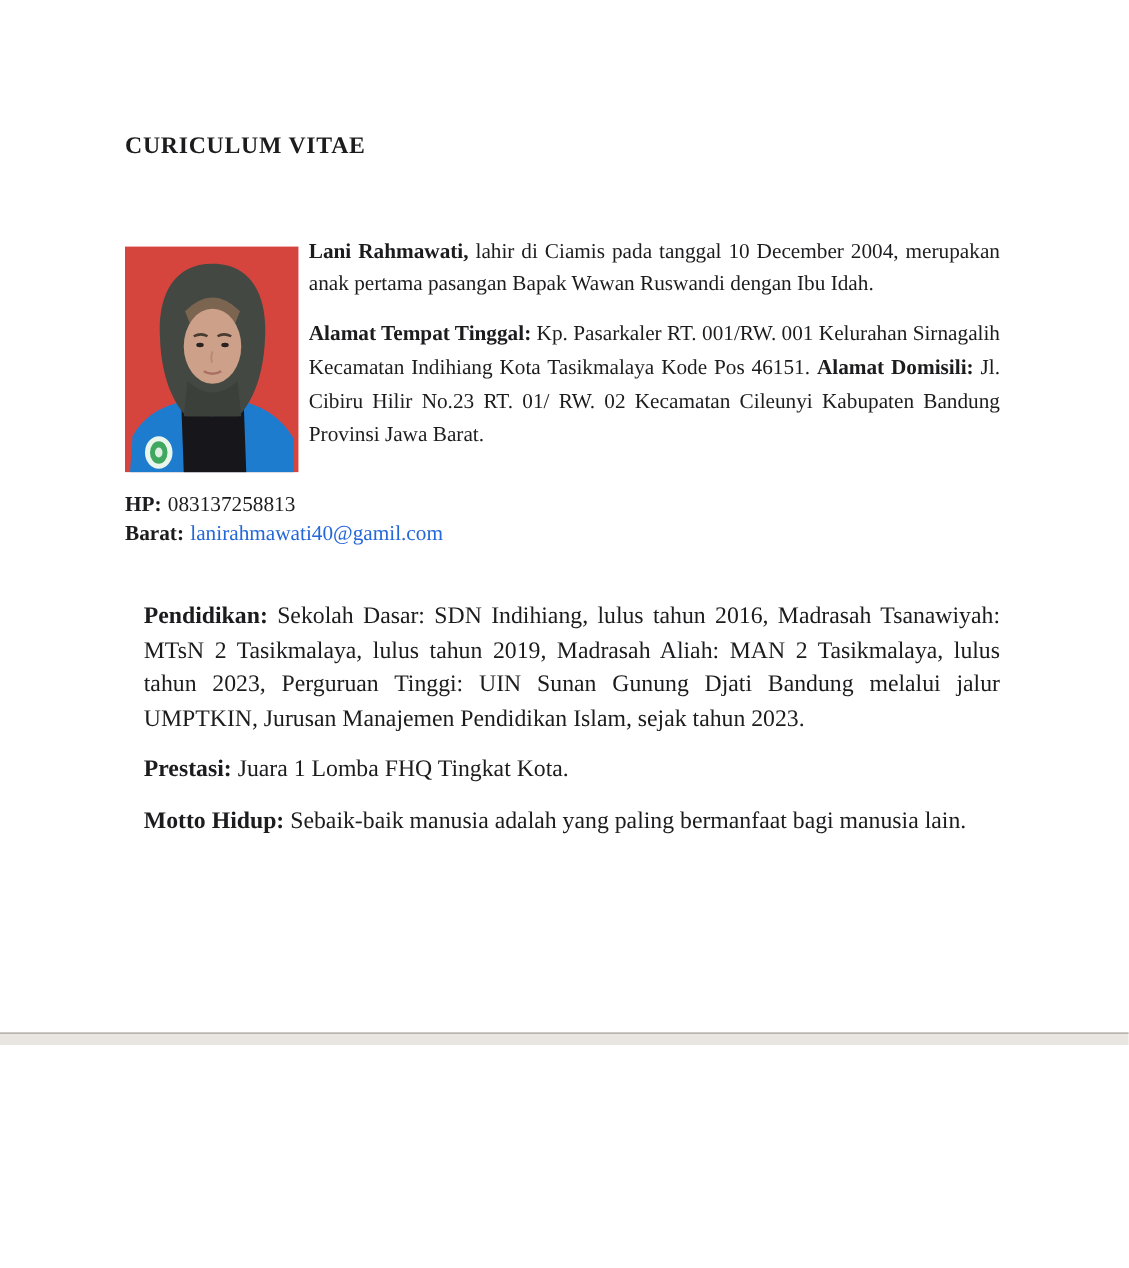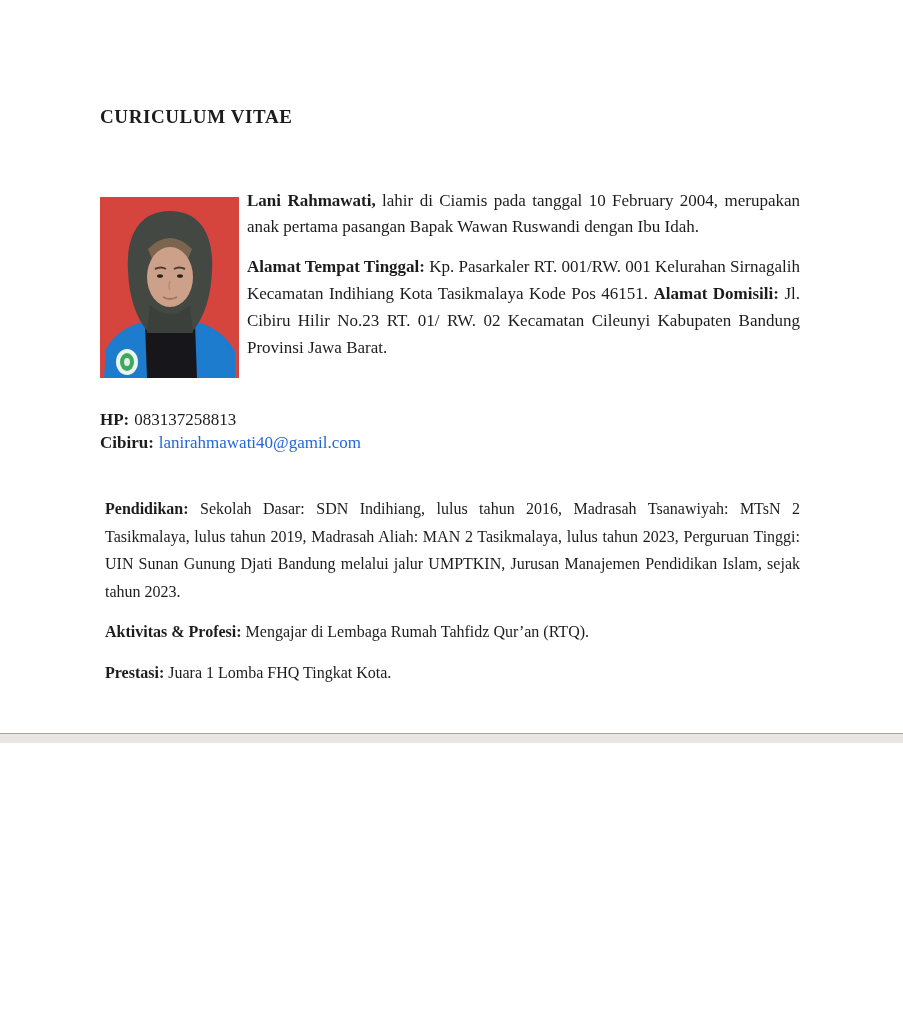--- a/index.html
+++ b/index.html
@@ -1,20 +1,20 @@
 <!DOCTYPE html>
 <html><head>
 <meta charset="utf-8">
 <style>
   html, body { margin: 0; padding: 0; }
   body { background: #ffffff; }
   .canvas {
     position: relative;
     width: 903px;
-    height: 743px;
+    height: 836px;
     background: #ffffff;
     overflow: hidden;
     font-family: "Liberation Serif", "DejaVu Serif", serif;
     color: #1c1c1e;
   }
   .content {
     padding: 106px 103px 0 100px;
   }
   .doc-title {
     margin: 0;
@@ -37,35 +37,35 @@
   .photo-frame svg { display: block; }
   .para {
     font-size: 17px;
     line-height: 26px;
     text-align: justify;
     margin: 0 0 13px 0;
   }
   .para.address { line-height: 27px; margin-bottom: 16px; }
   .contact {
     clear: left;
-    margin-top: 30px;
+    margin-top: 14px;
     font-size: 17px;
     line-height: 23px;
   }
   .contact .val { margin-left: 5px; }
   a.email-link {
     color: #2467d9;
     cursor: pointer;
   }
   .sections { margin-top: 41px; }
   .section-para {
-    font-size: 16px;
+    font-size: 19px;
     line-height: 27.5px;
     text-align: justify;
-    margin: 0 0 13px 5px;
+    margin: 0 0 13px 15px;
   }
   strong { font-weight: bold; font-family: Liberation Serif, serif; }
   .page-edge {
     position: absolute;
     left: 0; right: 0; bottom: 0;
     height: 10px;
     background: #e9e6e1;
     border-top: 1px solid #a8a299;
     box-sizing: border-box;
   }
@@ -104,35 +104,35 @@
           <path d="M63,100 Q70,104 77,100" stroke="#a96f62" stroke-width="2" fill="none"></path>
 
           <path d="M50,108 Q70,126 90,108 L93,136 L47,136 Z" fill="#3b403a"></path>
 
           <ellipse cx="27" cy="165" rx="11" ry="13" fill="#eaf6ec"></ellipse>
           <ellipse cx="27" cy="165" rx="7" ry="9" fill="#3fa75f"></ellipse>
           <ellipse cx="27" cy="165" rx="3" ry="4" fill="#dff0e2"></ellipse>
         </svg>
       </div>
 
-      <p class="para"><strong>Lani Rahmawati,</strong><span> lahir di Ciamis pada tanggal 10 February 2004, merupakan anak pertama pasangan Bapak Wawan Ruswandi dengan Ibu Idah.</span></p>
+      <p class="para"><strong>Lani Rahmawati,</strong><span> lahir di Ciamis pada tanggal 10 December 2004, merupakan anak pertama pasangan Bapak Wawan Ruswandi dengan Ibu Idah.</span></p>
 
       <p class="para address"><strong>Alamat Tempat Tinggal:</strong><span> Kp. Pasarkaler RT. 001/RW. 001 Kelurahan Sirnagalih Kecamatan Indihiang Kota Tasikmalaya Kode Pos 46151. </span><strong>Alamat Domisili:</strong><span> Jl. Cibiru Hilir No.23 RT. 01/ RW. 02 Kecamatan Cileunyi Kabupaten Bandung Provinsi Jawa Barat.</span></p>
     </div>
 
     <div class="contact">
       <div><strong>HP:</strong><span class="val">083137258813</span></div>
-      <div><strong>Cibiru:</strong><a class="email-link val">lanirahmawati40@gamil.com</a></div>
+      <div><strong>Barat:</strong><a class="email-link val">lanirahmawati40@gamil.com</a></div>
     </div>
 
     <div class="sections">
       <p class="section-para"><strong>Pendidikan:</strong><span> Sekolah Dasar: SDN Indihiang, lulus tahun 2016, Madrasah Tsanawiyah: MTsN 2 Tasikmalaya, lulus tahun 2019, Madrasah Aliah: MAN 2 Tasikmalaya, lulus tahun 2023, Perguruan Tinggi: UIN Sunan Gunung Djati Bandung melalui jalur UMPTKIN, Jurusan Manajemen Pendidikan Islam, sejak tahun 2023.</span></p>
 
-      <p class="section-para"><strong>Aktivitas &amp; Profesi:</strong><span> Mengajar di Lembaga Rumah Tahfidz Qur’an (RTQ).</span></p>
 
       <p class="section-para"><strong>Prestasi:</strong><span> Juara 1 Lomba FHQ Tingkat Kota.</span></p>
 
+      <p class="section-para"><strong>Motto Hidup:</strong><span> Sebaik-baik manusia adalah yang paling bermanfaat bagi manusia lain.</span></p>
     </div>
 
   </div>
 
   <div class="page-edge"></div>
 </div>
 
 </body></html>

